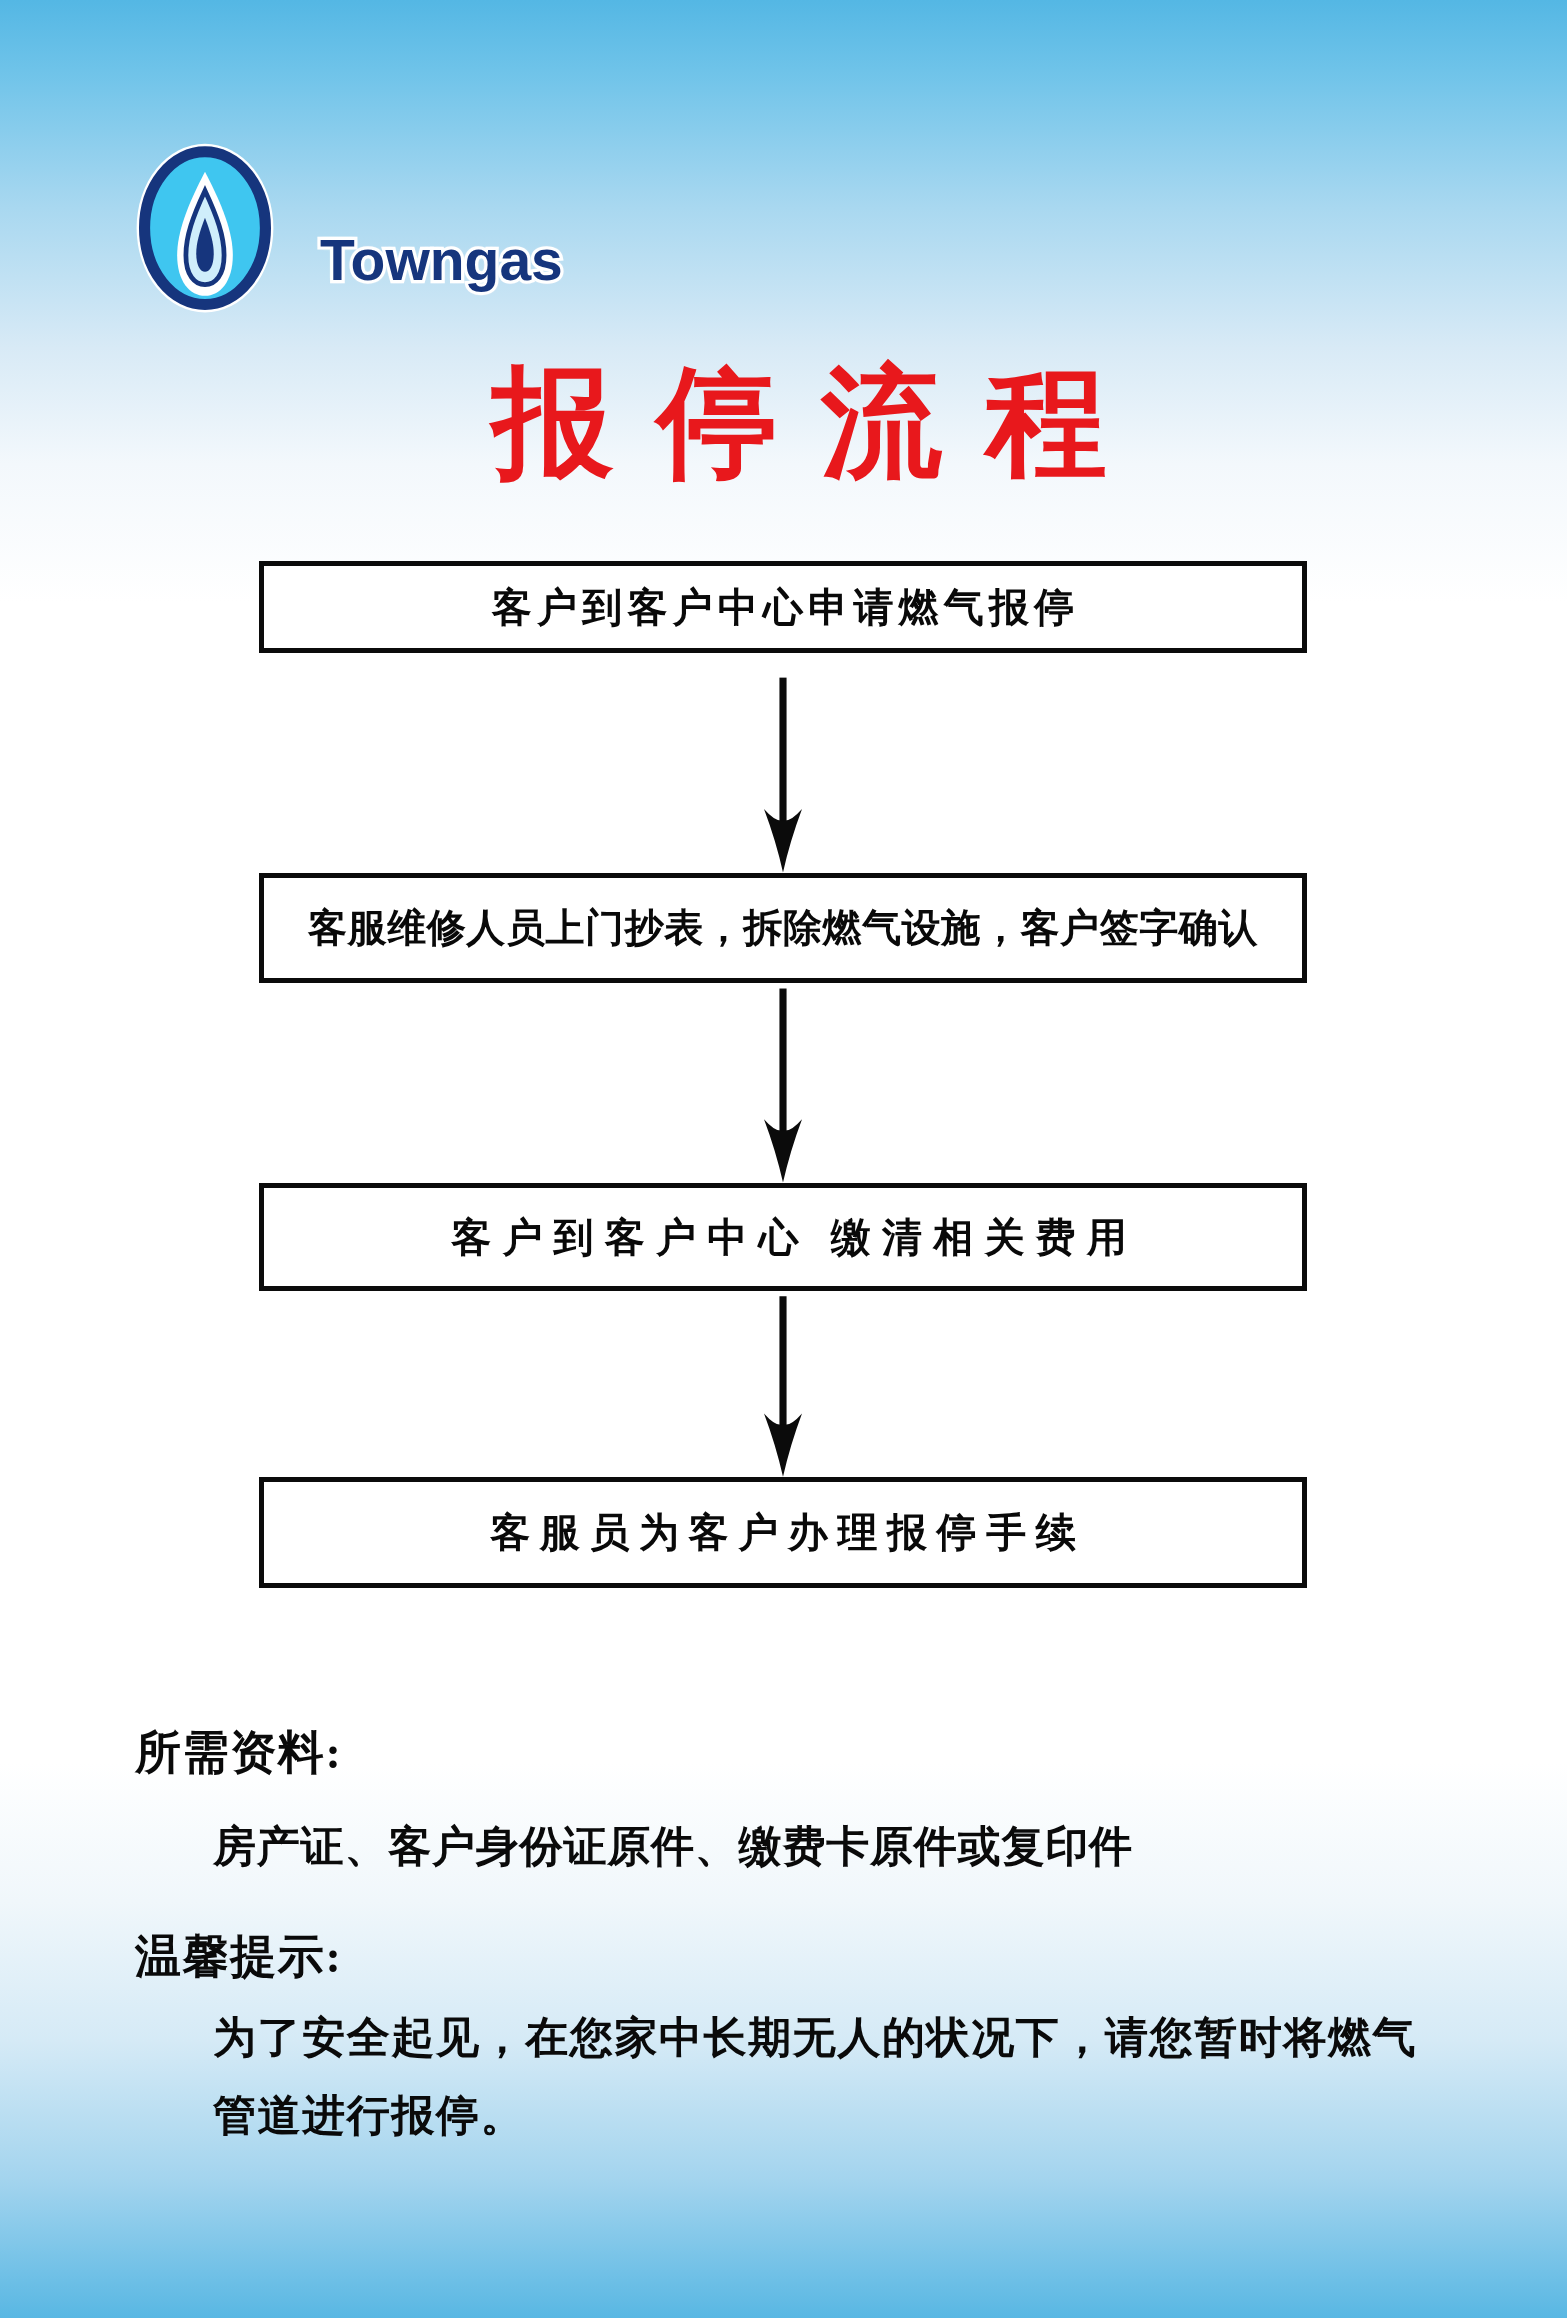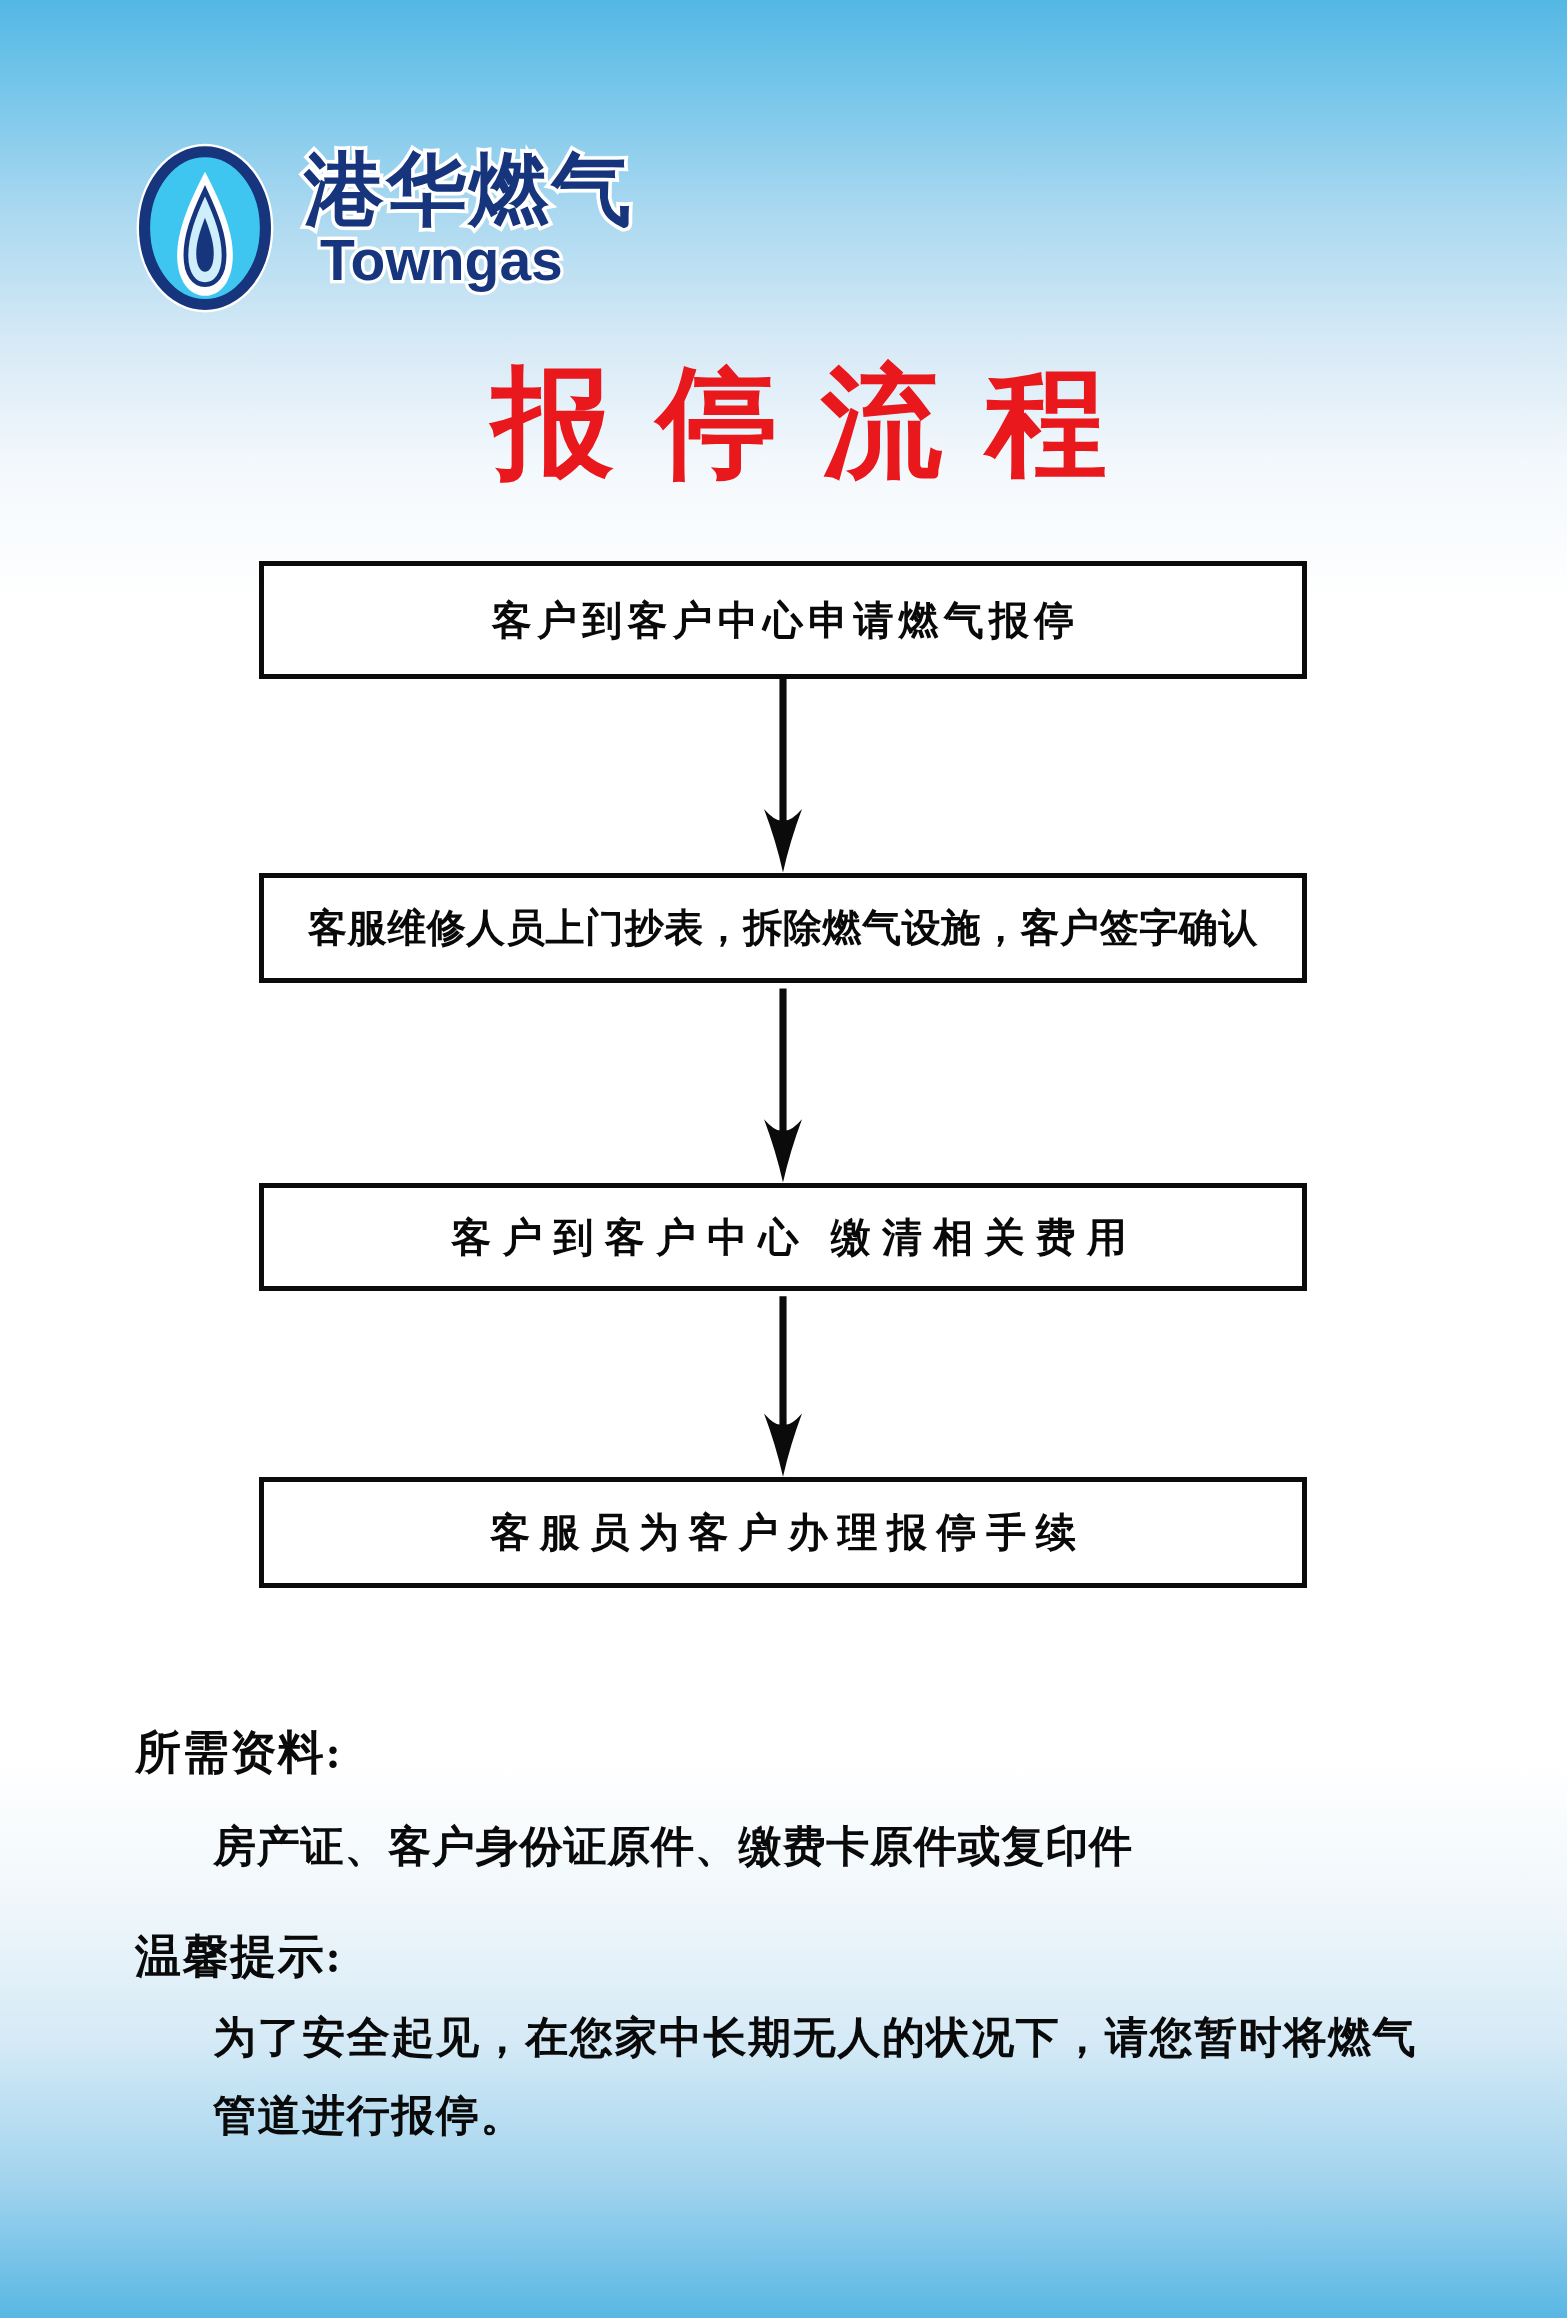--- a/index.html
+++ b/index.html
@@ -82,21 +82,21 @@
     background: #ffffff;
     display: flex;
     align-items: center;
     justify-content: center;
     font-family: "Liberation Serif", serif;
     font-weight: bold;
     font-size: 40px;
     color: #090909;
     white-space: nowrap;
   }
-  .box1 { top: 561px;  height: 118px; letter-spacing: 0.13em; text-indent: 0.13em; }
+  .box1 { top: 561px;  height: 92px; letter-spacing: 0.13em; text-indent: 0.13em; }
   .box2 { top: 873px; height: 110px; letter-spacing: 0.015em; font-size: 39px; }
   .box3 { top: 1183px; height: 108px; letter-spacing: 0.28em; text-indent: 0.28em; padding-left: 12px; }
   .box4 { top: 1477px; height: 111px; letter-spacing: 0.24em; text-indent: 0.24em; }
 
   .flow-arrow { left: 745px; width: 76px; }
   .arrow1 { top: 677px;  height: 196px; }
   .arrow2 { top: 988px; height: 195px; }
   .arrow3 { top: 1296px; height: 181px; }
   .flow-arrow svg { display: block; width: 100%; height: 100%; }
 
@@ -134,21 +134,20 @@
 <div class="abs logo-wrap">
   <div class="abs logo-mark">
     <svg viewBox="0 0 176 214" xmlns="http://www.w3.org/2000/svg">
       <ellipse cx="88" cy="107" rx="86" ry="106" fill="#ffffff"></ellipse>
       <ellipse cx="88" cy="107" rx="76" ry="96" fill="#3fc6f0" stroke="#16357d" stroke-width="14"></ellipse>
       <path d="M88 36 C 66 78, 53 112, 53 141 C 53 174 69 192 88 192 C 107 192 123 174 123 141 C 123 112 110 78 88 36 Z" fill="#ffffff"></path>
       <path d="M88 60 C 73 92, 64 117, 64 141 C 64 166 75 178 88 178 C 101 178 112 166 112 141 C 112 117 103 92 88 60 Z" fill="#cfeefb" stroke="#16357d" stroke-width="6"></path>
       <path d="M88 94 C 81 112, 77 126, 77 139 C 77 154 82 162 88 162 C 94 162 99 154 99 139 C 99 126 95 112 88 94 Z" fill="#16357d"></path>
     </svg>
   </div>
-  <div class="abs logo-cn">港华燃气</div>
   <div class="abs logo-en">Towngas</div>
 </div>
 
 <div class="abs page-title">报停流程</div>
 
 <div>
   <div class="abs flow-box box1">
     <span>客户到客户中心申请燃气报停</span>
   </div>
 

